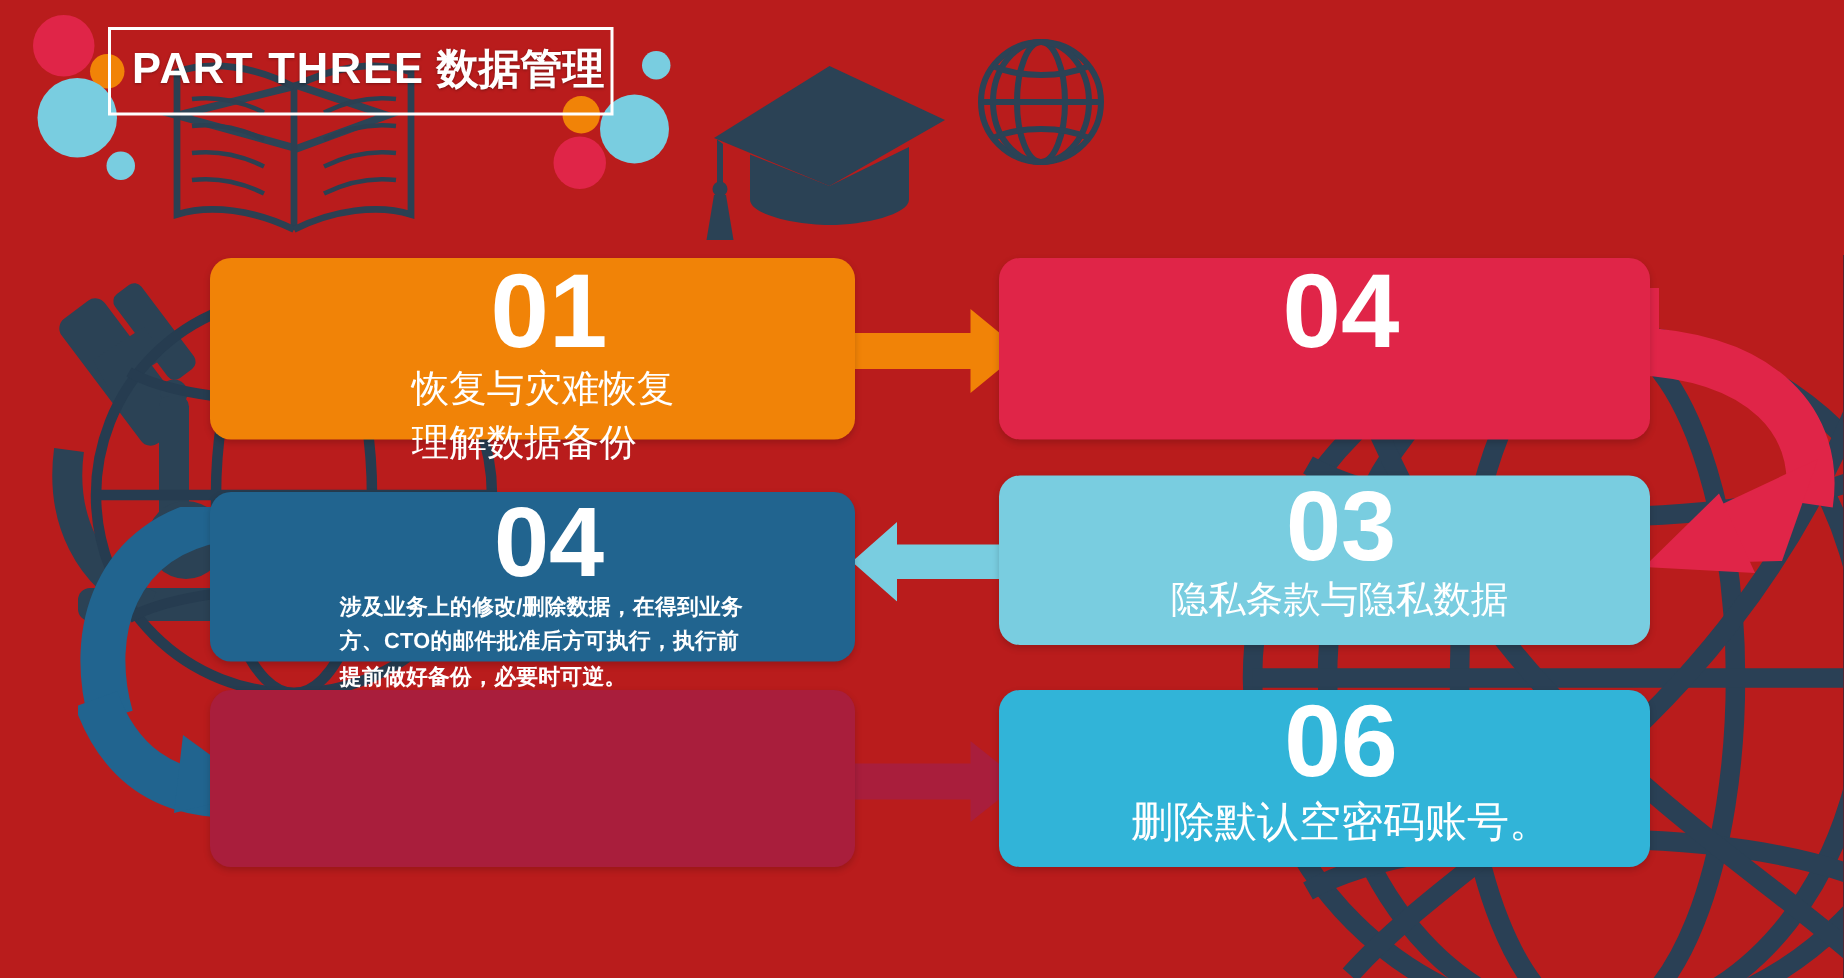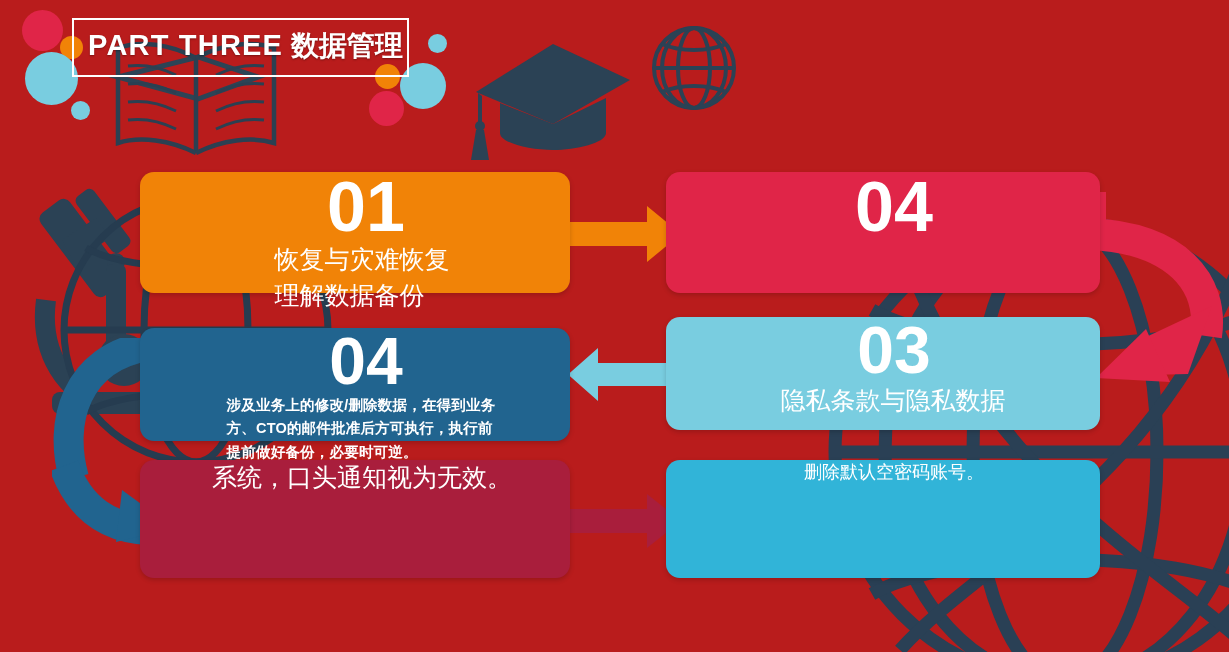--- a/index.html
+++ b/index.html
@@ -77,21 +77,21 @@
 
   #box-01 .txt { font-size: 25px; line-height: 1.42; padding-left: 14px; }
   #box-02 .txt { font-size: 24px; line-height: 1.4; padding-left: 22px; }
   #box-04 .txt { font-size: 14.5px; line-height: 1.62; padding-left: 12px; font-weight: bold; letter-spacing: .2px; }
   #box-03 .txt {
     font-size: 25px; line-height: 1.4; padding-left: 20px;
     font-family: Liberation Serif, serif;
     color: #ffffff;
   }
   #box-05 .txt { font-size: 25px; line-height: 1.42; padding-left: 14px; }
-  #box-06 .txt { font-size: 18px; line-height: 1.4; padding-left: 22px; }
+  #box-06 .txt { font-size: 28px; line-height: 1.4; padding-left: 22px; }
   .txt span { display: block; }
 </style>
 </head>
 <body>
 
 <div id="slide">
 
   <svg id="bg-art" width="1229" height="652" viewBox="0 0 1229 652">
     <defs>
       <clipPath id="clipAll">
@@ -232,23 +232,23 @@
 
   <div class="box" id="box-03">
     <div class="num">03</div>
     <div class="txt">
       <span>隐私条款与隐私数据</span>
     </div>
   </div>
 
   <div class="box" id="box-05">
     <div class="txt">
-      <span>系统，口头通知视为无效。</span>
     </div>
   </div>
 
   <div class="box" id="box-06">
+    <div class="num">06</div>
     <div class="txt">
       <span>删除默认空密码账号。</span>
     </div>
   </div>
 
 </div>
 
 </body></html>

